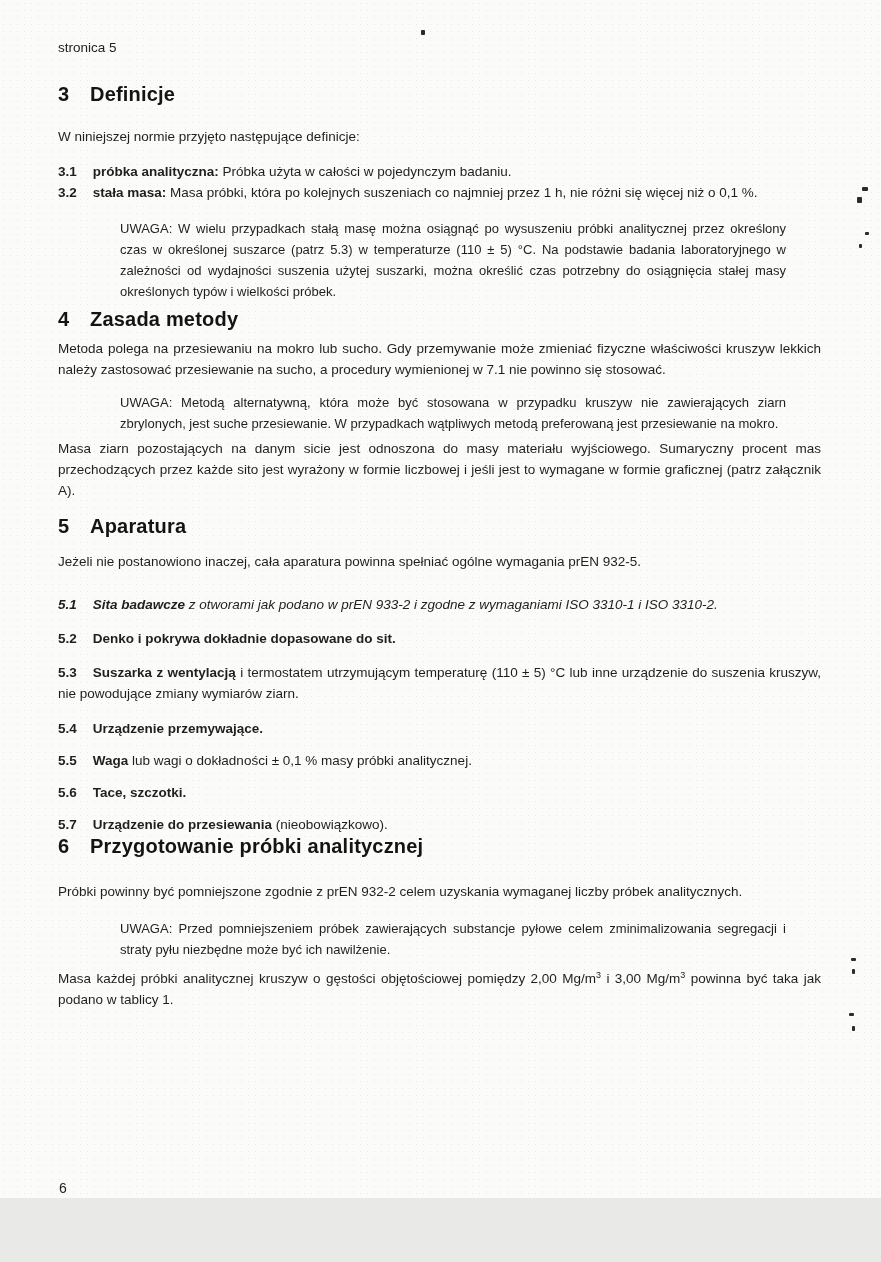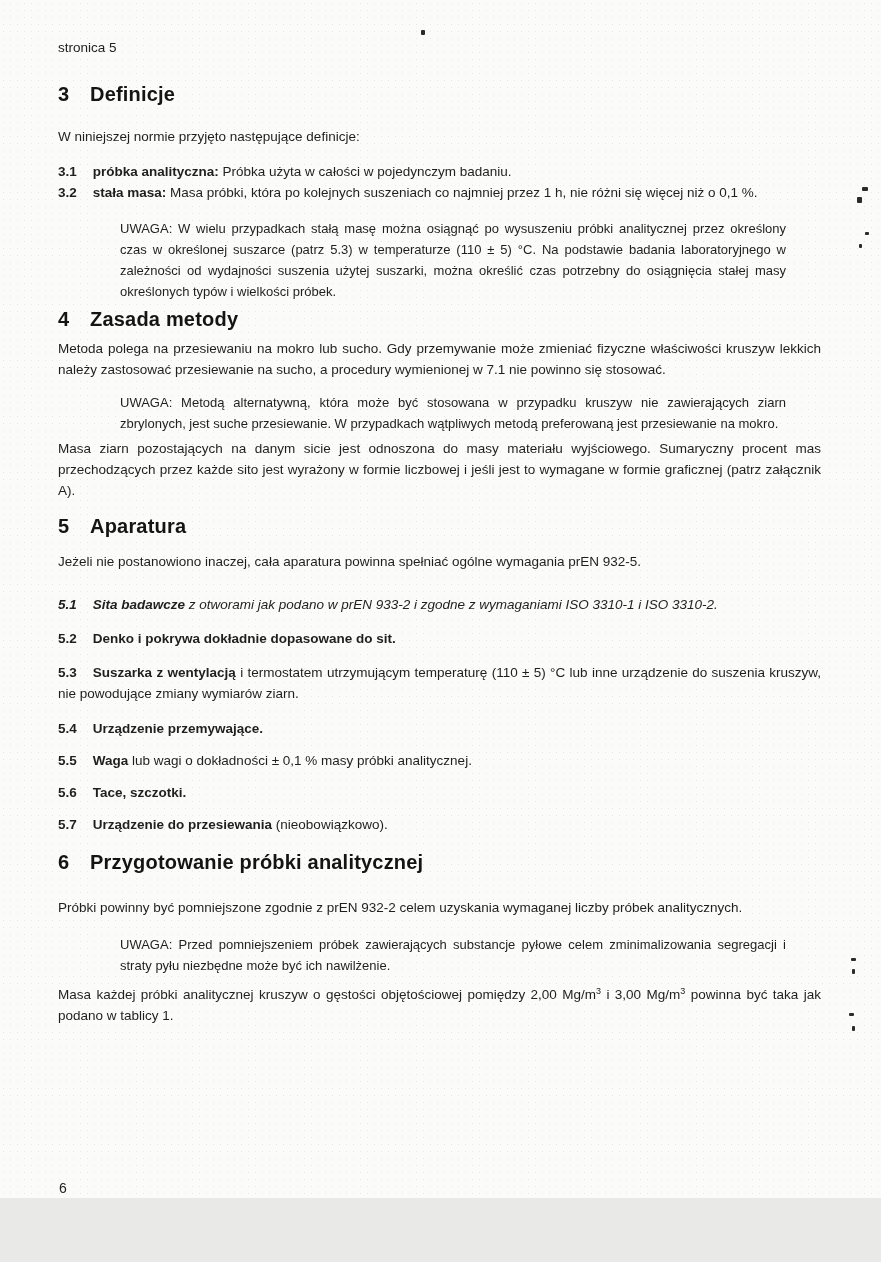--- a/index.html
+++ b/index.html
@@ -91,21 +91,21 @@
     <p class="body" style="margin-top:13px;"><span class="item-num">5.3</span><span class="bold">Suszarka z wentylacją</span><span> i termostatem utrzymującym temperaturę (110 ± 5) °C lub inne urządzenie do suszenia kruszyw, nie powodujące zmiany wymiarów ziarn.</span></p>
 
     <p class="body oneline" style="margin-top:14px;"><span class="item-num">5.4</span><span class="bold">Urządzenie przemywające.</span><span></span></p>
 
     <p class="body oneline" style="margin-top:11px;"><span class="item-num">5.5</span><span class="bold">Waga</span><span> lub wagi o dokładności ± 0,1 % masy próbki analitycznej.</span></p>
 
     <p class="body oneline" style="margin-top:11px;"><span class="item-num">5.6</span><span class="bold">Tace, szczotki.</span><span></span></p>
 
     <p class="body oneline" style="margin-top:11px;"><span class="item-num">5.7</span><span class="bold">Urządzenie do przesiewania</span><span> (nieobowiązkowo).</span></p>
 
-    <h2 class="sec-heading" style="margin-top:16px;"><span class="sec-num">6</span><span>Przygotowanie próbki analitycznej</span></h2>
+    <h2 class="sec-heading" style=""><span class="sec-num">6</span><span>Przygotowanie próbki analitycznej</span></h2>
 
     <p class="body oneline" style="margin-top:24px;">Próbki powinny być pomniejszone zgodnie z prEN 932-2 celem uzyskania wymaganej liczby próbek analitycznych.</p>
 
     <p class="note" style="margin-top:16px;">UWAGA: Przed pomniejszeniem próbek zawierających substancje pyłowe celem zminimalizowania segregacji i straty pyłu niezbędne może być ich nawilżenie.</p>
 
     <p class="body" style="margin-top:8px;"><span>Masa każdej próbki analitycznej kruszyw o gęstości objętościowej pomiędzy 2,00 Mg/m</span><sup>3</sup><span> i 3,00 Mg/m</span><sup>3</sup><span> powinna być taka jak podano w tablicy 1.</span></p>
 
   </div>
 
   <div class="pageno">6</div>

